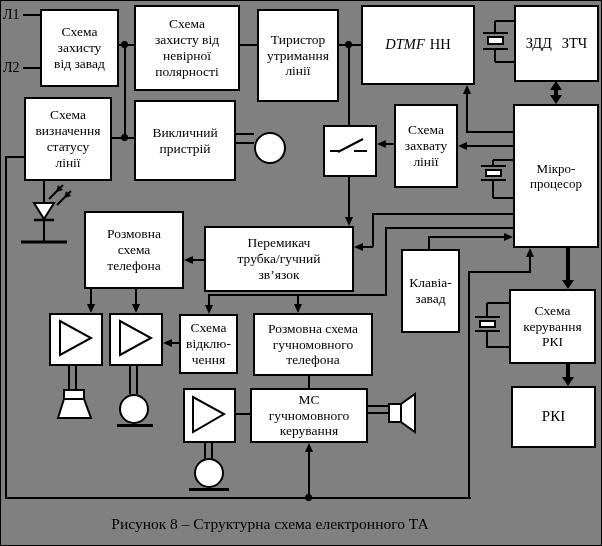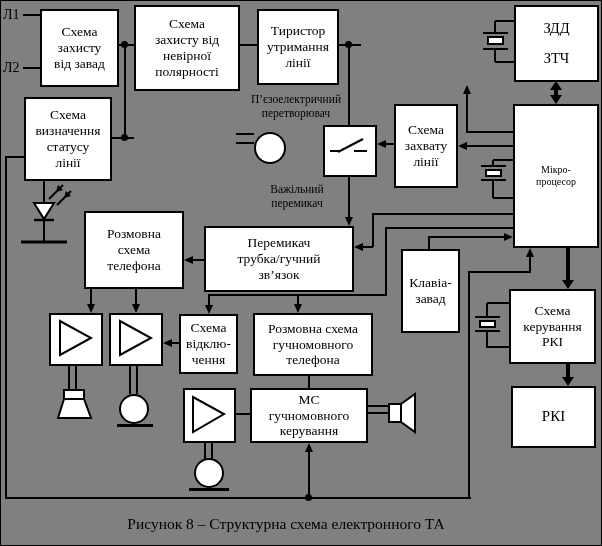--- a/index.html
+++ b/index.html
@@ -19,21 +19,21 @@
   .ah.up{border-left:4px solid transparent;border-right:4px solid transparent;border-bottom:9px solid #000;}
   .ah.down{border-left:4px solid transparent;border-right:4px solid transparent;border-top:9px solid #000;}
   .ah.left{border-top:4px solid transparent;border-bottom:4px solid transparent;border-right:9px solid #000;}
   .ah.right{border-top:4px solid transparent;border-bottom:4px solid transparent;border-left:9px solid #000;}
   .ah.bup{border-left:6px solid transparent;border-right:6px solid transparent;border-bottom:9px solid #000;}
   .ah.bdown{border-left:6px solid transparent;border-right:6px solid transparent;border-top:9px solid #000;}
   .dot{position:absolute;width:7px;height:7px;background:#000;border-radius:50%;}
   .lbl{position:absolute;font-size:11.5px;line-height:1.25;text-align:center;white-space:pre-line;}
   .circ{position:absolute;background:#fff;border:2px solid #000;border-radius:50%;box-sizing:border-box;}
   .crect{position:absolute;background:#fff;border:2px solid #000;box-sizing:border-box;}
-  .caption{position:absolute;left:0;width:538px;text-align:center;font-size:15.5px;padding-left:16px;}
+  .caption{position:absolute;left:0;width:538px;text-align:center;font-size:15.5px;}
   svg{position:absolute;overflow:visible;}
 </style>
 </head>
 <body>
 
 <div id="stage">
 
   <div class="lbl" style="left:2px;top:5px;font-size:14px">Л1</div>
   <div class="lbl" style="left:2px;top:58px;font-size:14px">Л2</div>
   <div class="ln" style="left:22px;top:13px;width:17px;height:2px"></div>
@@ -43,48 +43,56 @@
       <span class="t">Схема
 захисту
 від завад</span>
     </div>
   <div class="bx" style="left:133px;top:4px;width:106px;height:86px">
       <span class="t">Схема
 захисту від
 невірної
 полярності</span>
     </div>
-  <div class="bx" style="left:256px;top:8px;width:82px;height:76px">
+  <div class="bx" style="left:256px;top:8px;width:82px;height:93px">
       <span class="t">Тиристор
 утримання
 лінії</span>
     </div>
-  <div class="bx" style="left:513px;top:4px;width:85px;height:77px;flex-direction:column;justify-content:space-evenly;font-size:14.5px">
+  <div class="bx" style="left:360px;top:4px;width:114px;height:80px;font-size:14.5px">
+      <span style="font-style:italic">DTMF</span>
+      <span style="margin-left:5px">НН</span>
+    </div>
+  <div class="bx" style="left:513px;top:4px;width:85px;height:77px;flex-direction:row;justify-content:space-evenly;font-size:14.5px">
       <span>ЗДД</span>
       <span>ЗТЧ</span>
     </div>
 
   <div class="bx" style="left:23px;top:96px;width:88px;height:84px">
       <span class="t">Схема
 визначення
 статусу
 лінії</span>
+    </div>
+  <div class="bx" style="left:133px;top:99px;width:102px;height:81px">
+      <span class="t">Викличний
+пристрій</span>
     </div>
   <div class="bx" style="left:322px;top:124px;width:54px;height:52px"></div>
   <svg style="left:322px;top:124px" width="54" height="52" viewBox="0 0 54 52">
     <line x1="7" y1="26" x2="17" y2="26" stroke="#000" stroke-width="2"></line>
     <line x1="15" y1="27" x2="40" y2="14" stroke="#000" stroke-width="2"></line>
     <line x1="31" y1="26" x2="44" y2="26" stroke="#000" stroke-width="2"></line>
   </svg>
   <div class="bx" style="left:393px;top:103px;width:64px;height:84px">
       <span class="t">Схема
 захвату
 лінії</span>
     </div>
-  <div class="bx" style="left:512px;top:103px;width:86px;height:144px;font-size:10px">
+  <div class="bx" style="left:512px;top:103px;width:86px;height:144px;font-size:13px">
       <span class="t">Мікро-
 процесор</span>
     </div>
 
   <div class="bx" style="left:83px;top:210px;width:100px;height:78px">
       <span class="t">Розмовна
 схема
 телефона</span>
     </div>
   <div class="bx" style="left:203px;top:225px;width:150px;height:66px">
@@ -269,20 +277,16 @@
   <div class="circ" style="left:193px;top:457px;width:30px;height:30px"></div>
   <div class="ln" style="left:188px;top:487px;width:40px;height:3px"></div>
 
   <div class="ln" style="left:367px;top:404px;width:21px;height:2px"></div>
   <div class="ln" style="left:367px;top:411px;width:21px;height:2px"></div>
   <svg style="left:386px;top:389px" width="32" height="46" viewBox="0 0 32 46">
     <rect x="2" y="14" width="12" height="18" fill="#fff" stroke="#000" stroke-width="2"></rect>
     <polygon points="14,14 28,4 28,42 14,32" fill="#fff" stroke="#000" stroke-width="2"></polygon>
   </svg>
 
-  <div class="lbl" style="left:234px;top:91px;width:122px">П’єзоелектричний
-перетворювач</div>
-  <div class="lbl" style="left:250px;top:181px;width:92px">Важільний
-перемикач</div>
 
   <div class="caption" style="top:514px">Рисунок 8 – Структурна схема електронного ТА</div>
 
 </div>
 
 </body></html>

